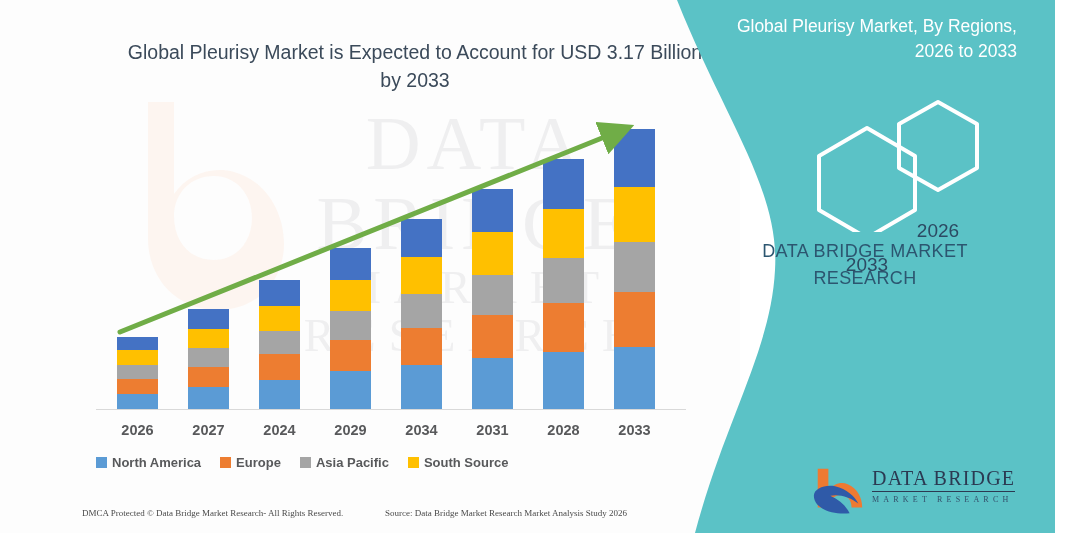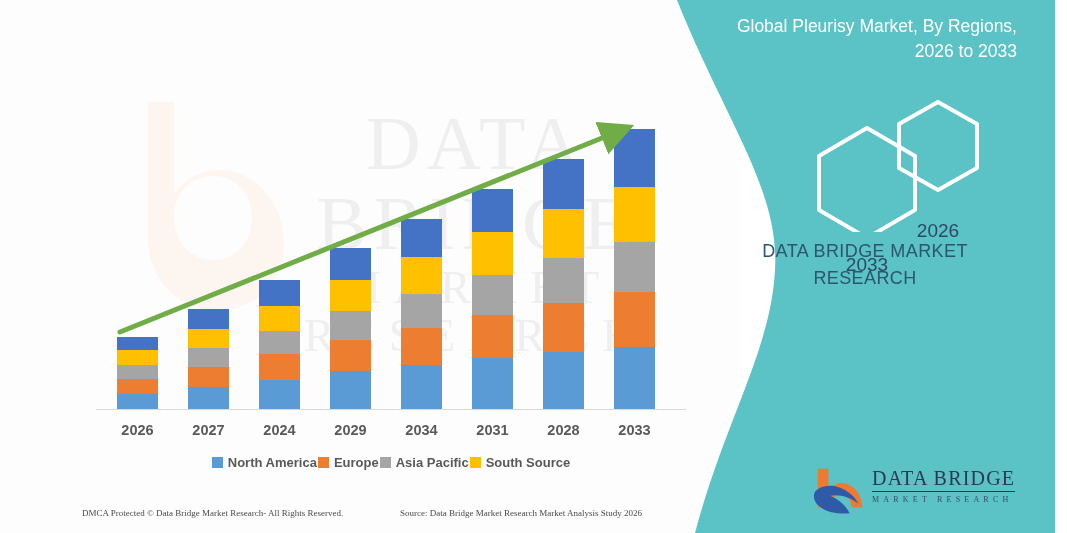--- a/index.html
+++ b/index.html
@@ -103,42 +103,41 @@
 
   
   .trend { position: absolute; left: 96px; top: 110px; width: 600px; height: 240px; pointer-events: none; }
 
   
   .legend {
     position: absolute;
     left: 96px; top: 455px;
     width: 590px;
     display: flex;
-    justify-content: center;
     align-items: center;
-    gap: 1px;
+    gap: 19px;
     flex-wrap: nowrap;
   }
   .legend-item { display: flex; align-items: center; gap: 5px; white-space: nowrap; }
   .legend-swatch { width: 11px; height: 11px; display: inline-block; }
   .legend-label { font-size: 13px; font-weight: bold; color: #58595b; }
 
   
   .footer {
     position: absolute;
     left: 0; top: 508px;
     width: 700px; height: 20px;
   }
   .footer-left {
     position: absolute; left: 82px; top: 0;
     font-family: "Liberation Serif", serif;
     font-size: 9px; color: #4a4a4a;
   }
   .footer-right {
-    position: absolute; left: 400px; top: 0;
+    position: absolute; left: 385px; top: 0;
     font-family: "Liberation Serif", serif;
     font-size: 9px; color: #4a4a4a;
   }
 
   
   .right-pane {
     position: absolute;
     right: 12px; top: 0;
     width: 400px; height: 533px;
     overflow: hidden;
@@ -199,20 +198,21 @@
     <svg class="wm-b" viewBox="0 0 190 215">
       <path d="M20 6 h26 v92 c14,-20 38,-28 60,-22 30,8 50,38 50,72 0,38 -28,66 -66,66 -40,0 -70,-30 -70,-72 Z
                M46 120 c0,26 16,44 40,44 22,0 38,-18 38,-42 0,-24 -16,-42 -38,-42 -24,0 -40,18 -40,40 Z" fill="#fdece2" opacity="0.95"></path>
     </svg>
 
     <div class="wm-text">
       <div class="l1">DATA BRIDGE</div>
       <div class="l2">MARKET RESEARCH</div>
     </div>
 
+    <div class="chart-title">Global Pleurisy Market is Expected to Account for USD 3.17 Billion by 2033</div>
 
     <div class="plot">
       <div class="bars" id="bars">
           <div class="bar" style="left: 21px;">
             <div class="seg" style="background: rgb(91, 155, 213); height: 14.8966px;"></div>
             <div class="seg" style="background: rgb(237, 125, 49); height: 14.8966px;"></div>
             <div class="seg" style="background: rgb(165, 165, 165); height: 13.9034px;"></div>
             <div class="seg" style="background: rgb(255, 192, 0); height: 14.8966px;"></div>
             <div class="seg" style="background: rgb(68, 114, 196); height: 13.9034px;"></div>
           </div>

